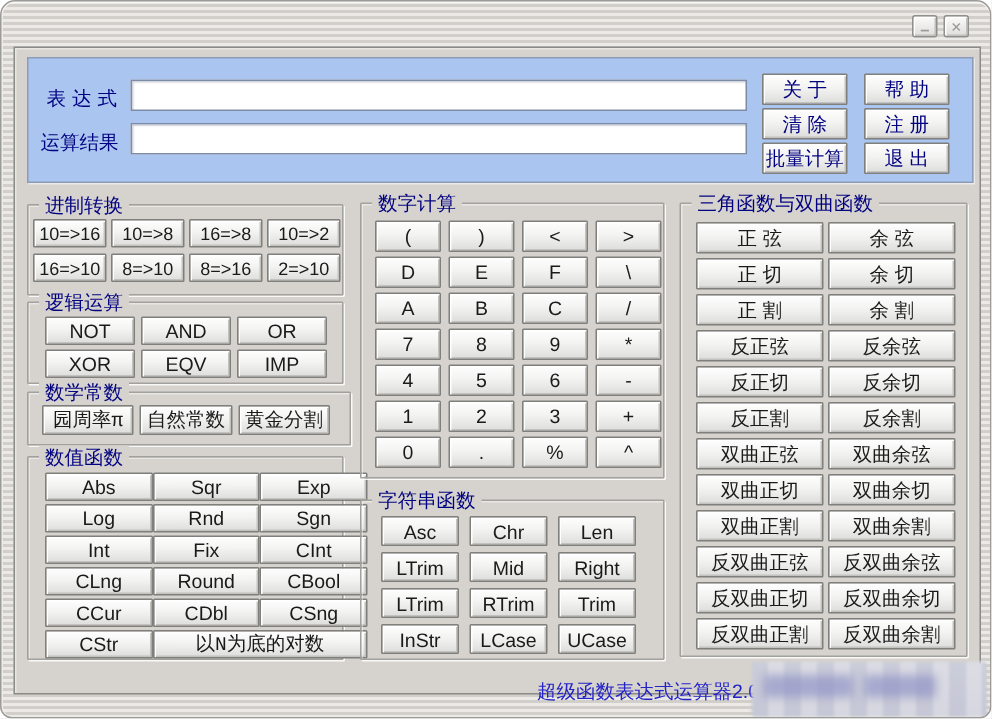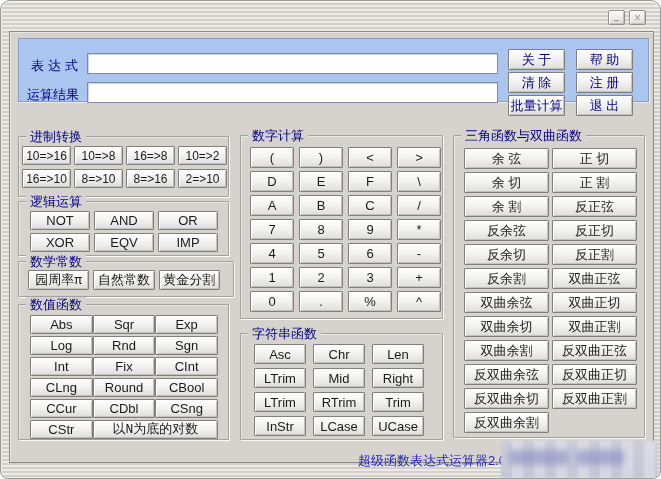--- a/index.html
+++ b/index.html
@@ -22,21 +22,21 @@
   .tbtn.min span{margin-top:5px;font-weight:bold;}
   .tbtn.cls{left:628px;font-size:12px;}
   .client{
     position:absolute;left:8px;top:30px;width:645px;height:432px;box-sizing:border-box;
     background:var(--client-bg,#d6d3ce);
     border:1px solid #8a8a87;
     box-shadow:inset 1px 1px 0 #e9e7e3;
   }
   
   .panel{
-    position:absolute;left:8px;top:6px;width:631px;height:64px;box-sizing:border-box;
+    position:absolute;left:8px;top:6px;width:631px;height:84px;box-sizing:border-box;
     background:var(--panel-blue,#a9c5f0);
     border:1px solid #8d9cb8;
     box-shadow:1px 1px 0 #eceae6;
   }
   .lbl{position:absolute;color:var(--title-navy,#000080);font-size:13px;white-space:nowrap;}
   .lbl.expr{left:12px;top:18px;letter-spacing:4px;}
   .lbl.res{left:8px;top:47px;}
   .field{
     position:absolute;left:68px;width:411px;height:21px;box-sizing:border-box;
     background:#ffffff;border:1px solid #7d8ca6;
@@ -72,21 +72,21 @@
   }
   .btns{position:absolute;display:grid;}
   .g-base  {left:8px;  top:104px;width:211px;height:61px;}
   .g-base   .btns{left:3px; top:9px; width:205px;grid-template-columns:repeat(4,1fr);grid-auto-rows:19px;gap:4px 3px;font-size:12px;}
   .g-base   .btns .b{font-size:12px;}
   .g-logic {left:8px;  top:169px;width:211px;height:55px;}
   .g-logic  .btns{left:11px;top:9px; width:188px;grid-template-columns:repeat(3,1fr);grid-auto-rows:19px;gap:3px 4px;}
   .g-const {left:8px;  top:229px;width:216px;height:36px;}
   .g-const  .btns{left:9px; top:8px; width:192px;grid-template-columns:repeat(3,1fr);grid-auto-rows:20px;gap:3px 4px;font-family:Liberation Mono, monospace;}
   .g-num   {left:8px;  top:272px;width:211px;height:136px;}
-  .g-num    .btns{left:11px;top:10px;width:188px;grid-template-columns:repeat(3,1fr);grid-auto-rows:19px;gap:2px 0;}
+  .g-num    .btns{left:11px;top:10px;width:215px;grid-template-columns:repeat(3,1fr);grid-auto-rows:19px;gap:2px 0;}
   .g-num    .btns .b:last-child{grid-column:2 / 4;font-family:Liberation Mono, monospace;}
   .g-key   {left:230px;top:103px;width:203px;height:184px;}
   .g-key    .btns{left:9px; top:11px;width:191px;grid-template-columns:repeat(4,1fr);grid-auto-rows:21px;gap:3px 5px;}
   .g-str   {left:230px;top:301px;width:203px;height:107px;}
   .g-str    .btns{left:13px;top:10px;width:170px;grid-template-columns:repeat(3,1fr);grid-auto-rows:20px;gap:4px 7px;}
   .g-trig  {left:443px;top:103px;width:192px;height:303px;}
   .g-trig   .btns{left:10px;top:12px;width:173px;grid-template-columns:repeat(2,1fr);grid-auto-rows:21px;gap:3px 3px;}
   
   .status{position:absolute;left:348px;top:420px;font-size:13px;color:var(--status-blue,#2323c8);white-space:nowrap;}
   
@@ -238,20 +238,21 @@
           <button class="b">Trim</button>
           <button class="b">InStr</button>
           <button class="b">LCase</button>
           <button class="b">UCase</button>
         </div>
     </div>
 
     <div class="group g-trig">
       <span class="gtitle">三角函数与双曲函数</span>
       <div class="btns">
+          <button class="b">正 弦</button>
           <button class="b">余 弦</button>
           <button class="b">正 切</button>
           <button class="b">余 切</button>
           <button class="b">正 割</button>
           <button class="b">余 割</button>
           <button class="b">反正弦</button>
           <button class="b">反余弦</button>
           <button class="b">反正切</button>
           <button class="b">反余切</button>
           <button class="b">反正割</button>

